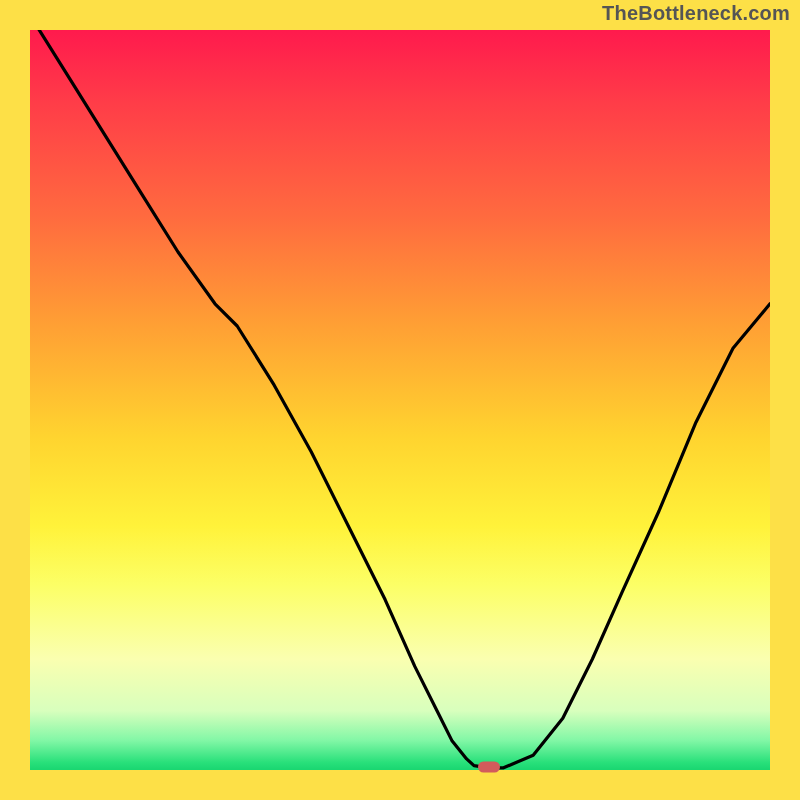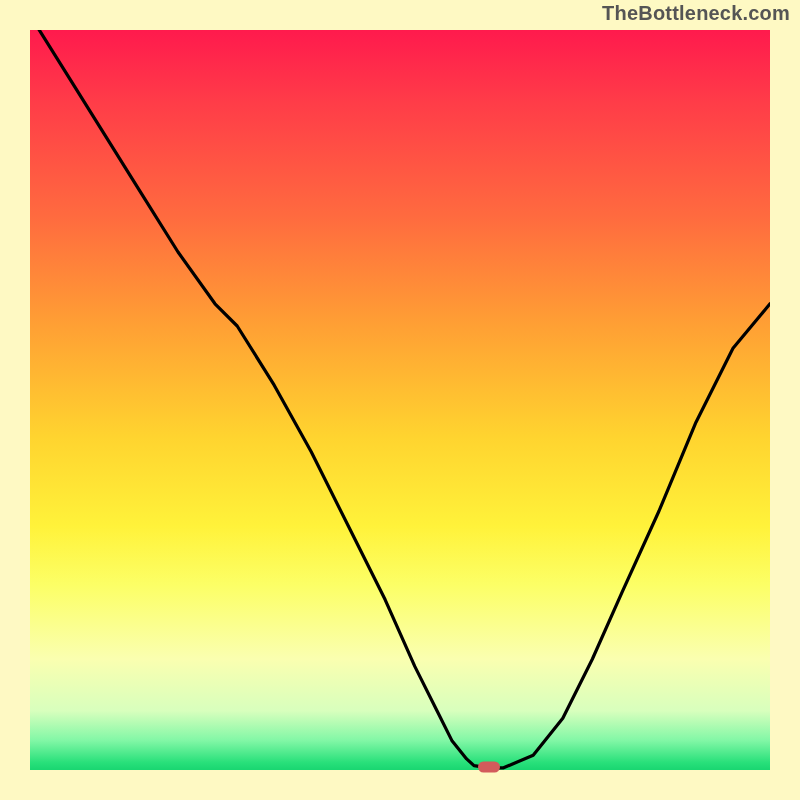--- a/index.html
+++ b/index.html
@@ -7,21 +7,21 @@
     padding: 0;
     width: 800px;
     height: 800px;
     background: #000;
     overflow: hidden;
     font-family: Arial, Helvetica, sans-serif;
   }
   .outer {
     width: 800px;
     height: 800px;
-    background: #fef9c3;
+    background: #fde047;
     position: relative;
   }
   .watermark {
     position: absolute;
     top: 2px;
     right: 10px;
     color: #555;
     font-size: 20px;
     font-weight: 600;
     letter-spacing: 0.2px;

